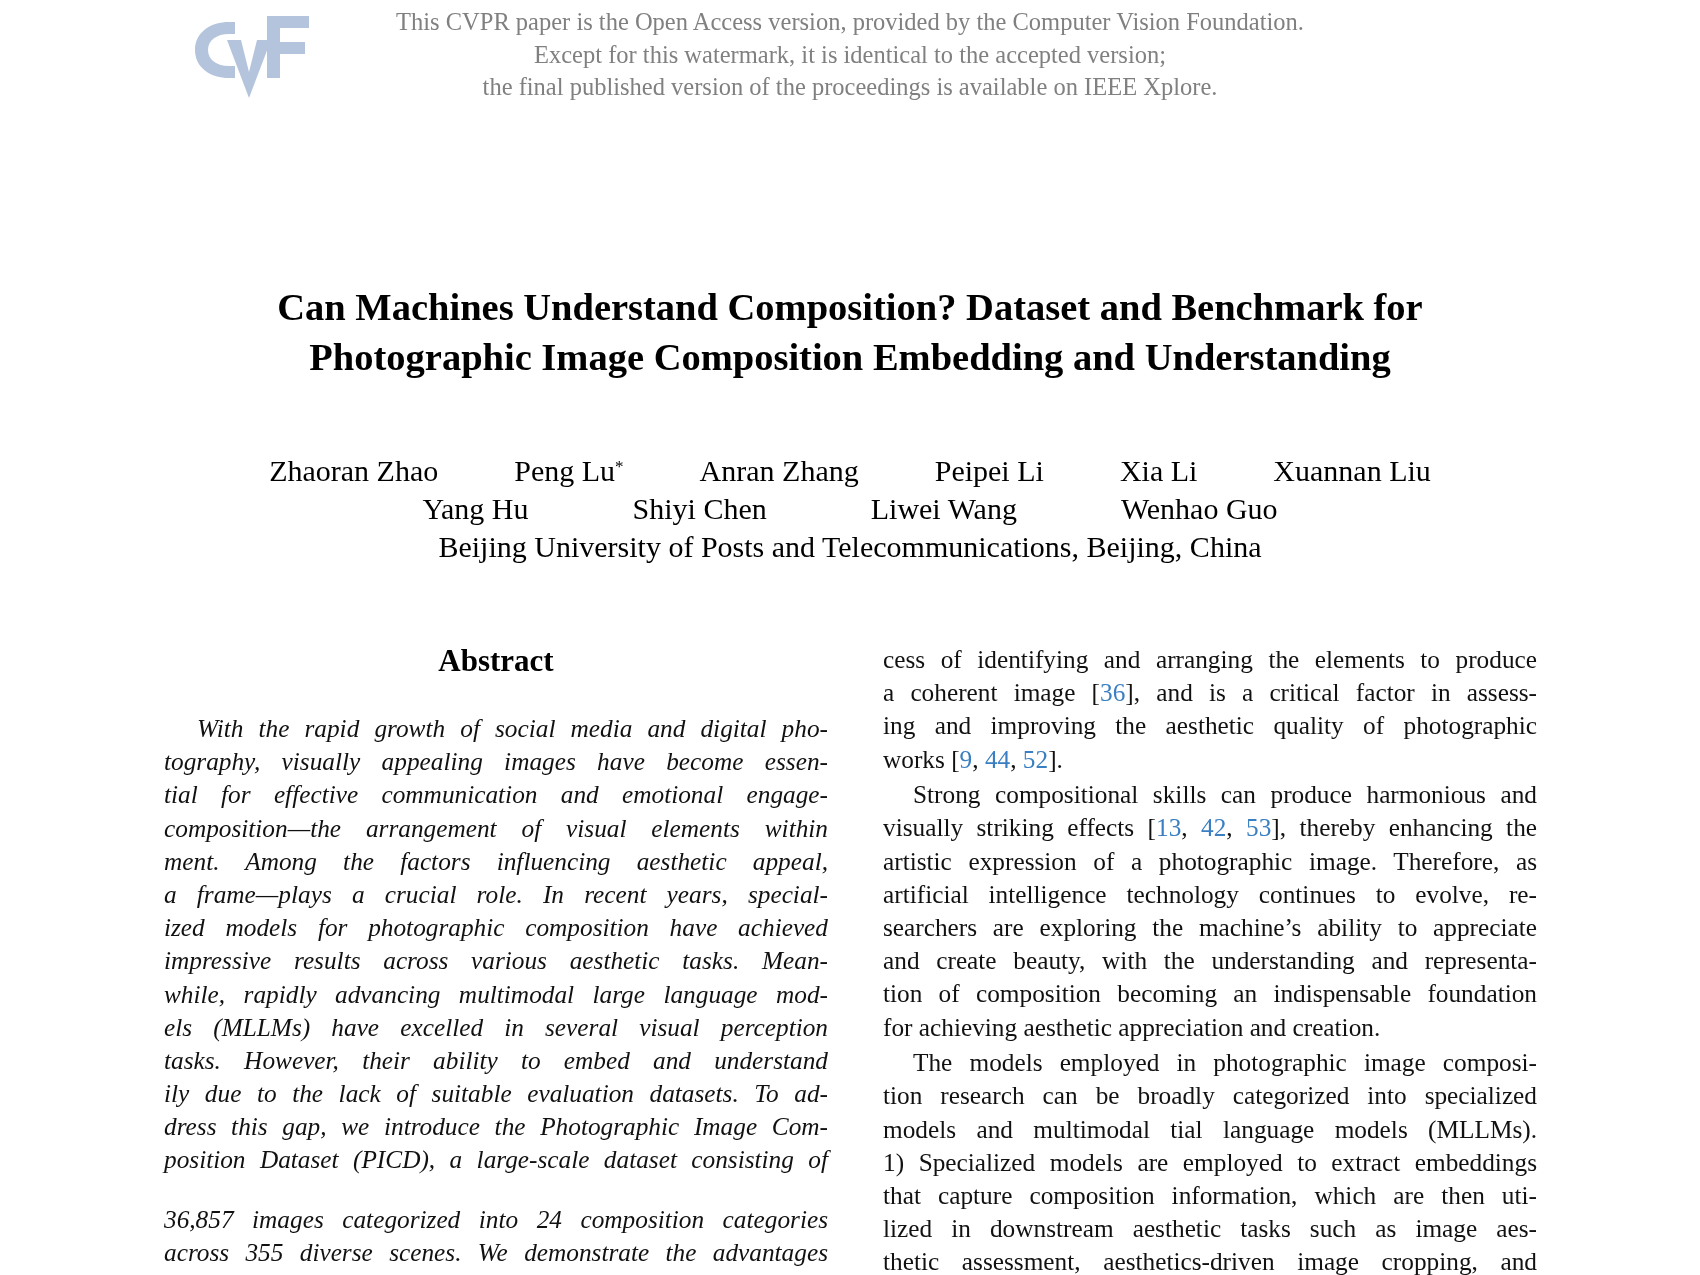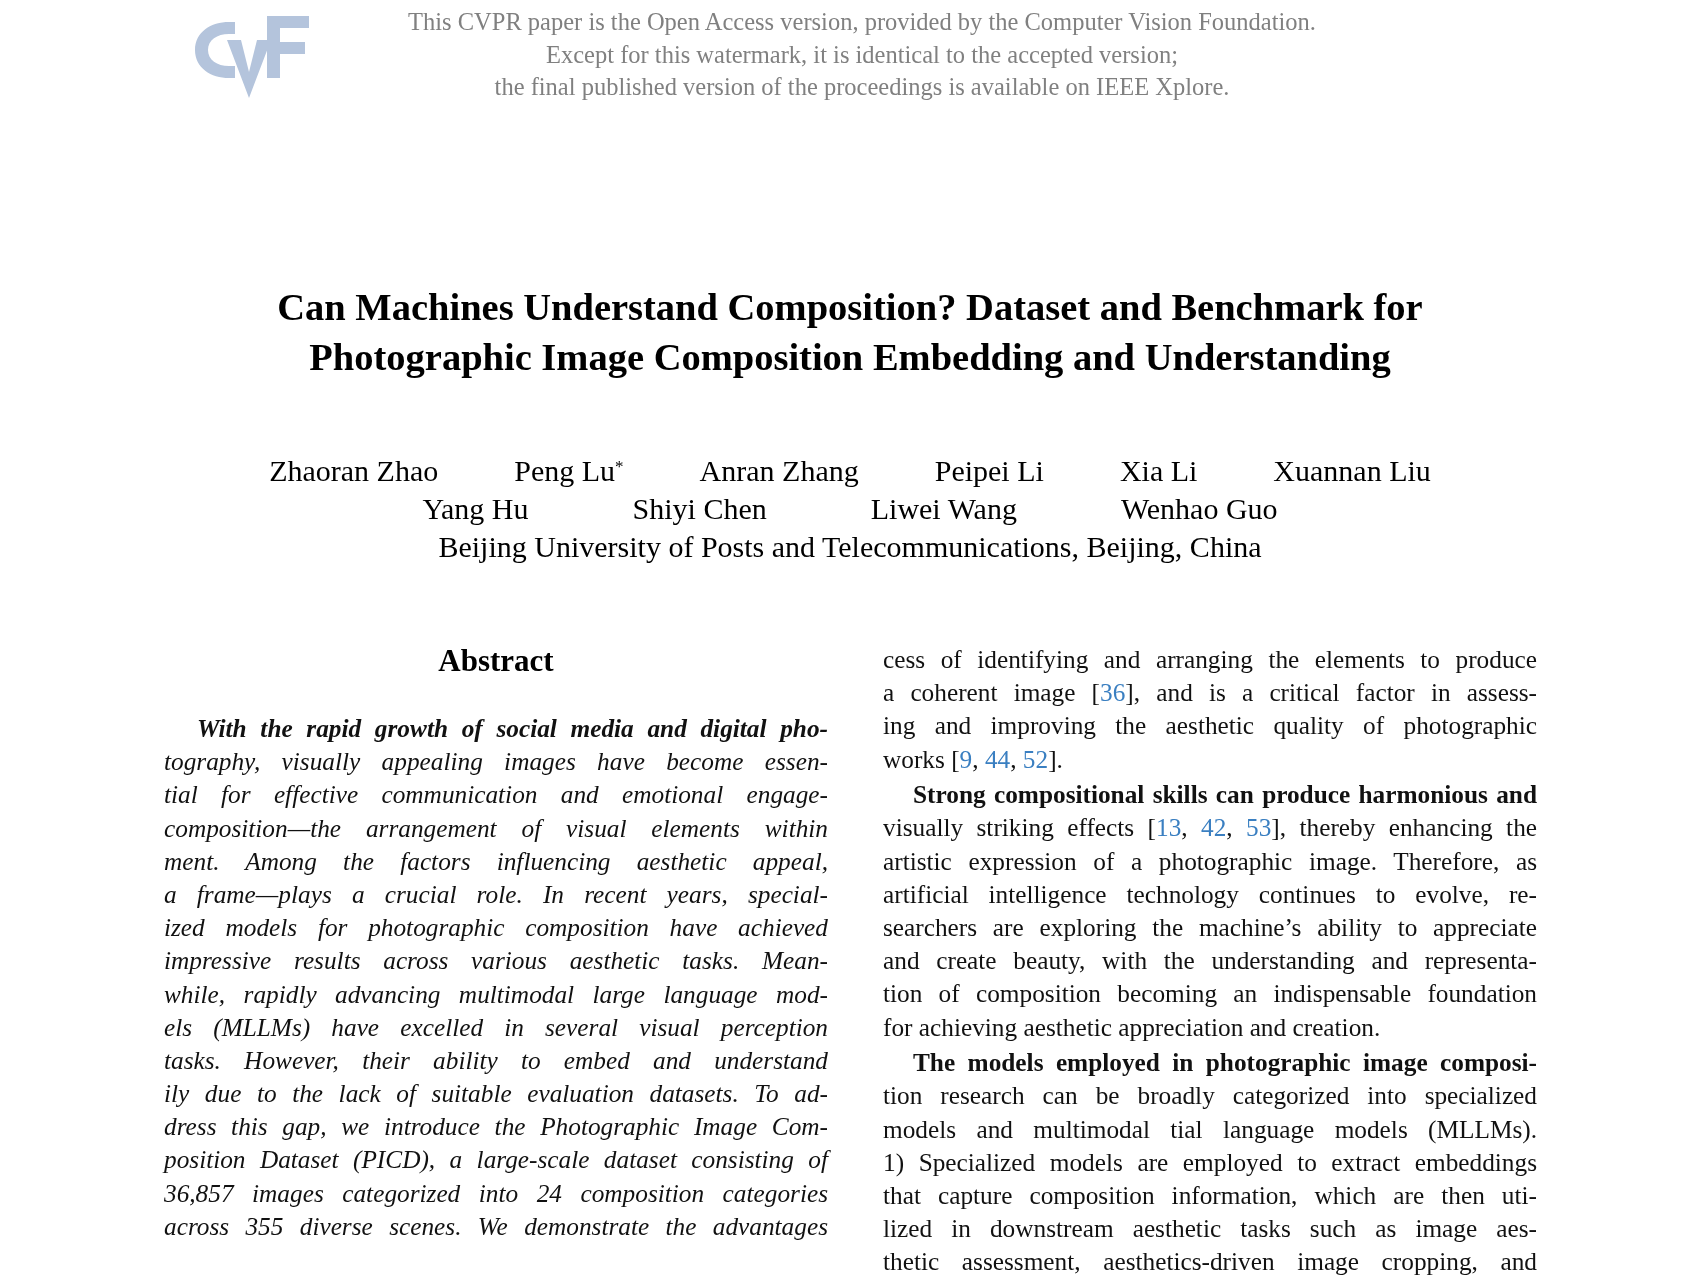--- a/index.html
+++ b/index.html
@@ -17,21 +17,21 @@
     }
     .cvf-logo {
       position: absolute;
       left: 189px;
       top: 14px;
       width: 122px;
       height: 84px;
     }
     .watermark {
       position: absolute;
-      left: 312px;
+      left: 300px;
       top: 6px;
       width: 1100px;
       text-align: center;
       color: #808080;
       font-size: 24.5px;
       line-height: 32.5px;
     }
     .watermark div { white-space: nowrap; }
 
     .title {
@@ -107,21 +107,20 @@
       text-align-last: justify;
       white-space: nowrap;
       height: 33.2px;
       overflow: visible;
     }
     .line.last {
       text-align-last: left;
     }
     .line.indent {
       padding-left: 30px;
-      font-weight: bold;
     }
     .abstract-body .line.indent { padding-left: 33px; }
     .para { margin: 0 0 2.5px 0; text-indent: 0; }
     .cite { color: #3a7fc1; }
   </style>
 </head>
 <body>
 
 <svg class="cvf-logo" viewBox="0 0 122 84" xmlns="http://www.w3.org/2000/svg">
   <g fill="#b4c4dc">
@@ -173,21 +172,21 @@
       <div class="line" style="text-indent: 0px;">ment.  Among the factors influencing aesthetic appeal,</div>
       <div class="line" style="text-indent: 0px;">a frame—plays a crucial role.  In recent years, special-</div>
       <div class="line" style="text-indent: 0px;">ized models for photographic composition have achieved</div>
       <div class="line" style="text-indent: 0px;">impressive results across various aesthetic tasks.  Mean-</div>
       <div class="line" style="text-indent: 0px;">while, rapidly advancing multimodal large language mod-</div>
       <div class="line" style="text-indent: 0px;">els (MLLMs) have excelled in several visual perception</div>
       <div class="line" style="text-indent: 0px;">tasks.  However, their ability to embed and understand</div>
       <div class="line" style="text-indent: 0px;">ily due to the lack of suitable evaluation datasets.  To ad-</div>
       <div class="line" style="text-indent: 0px;">dress this gap, we introduce the Photographic Image Com-</div>
       <div class="line" style="text-indent: 0px;">position Dataset (PICD), a large-scale dataset consisting of</div>
-      <div class="line" style="text-indent: 0px;">36,857 images categorized into 24 composition categories</div>
+      <div class="line" style="text-indent: 0px; margin-top: 26px;">36,857 images categorized into 24 composition categories</div>
       <div class="line" style="text-indent: 0px;">across 355 diverse scenes. We demonstrate the advantages</div>
     </div>
 </div>
 
 <div class="col col-right" id="intro-body">
     <div class="para">
       <div class="line"><span>cess of identifying and arranging the elements to produce</span></div>
       <div class="line"><span>a coherent image [</span><span class="cite" style="color: rgb(58, 127, 193); margin-top: 6px;">36</span><span>], and is a critical factor in assess-</span></div>
       <div class="line"><span>ing and improving the aesthetic quality of photographic</span></div>
       <div class="line last"><span>works [</span><span class="cite" style="color: rgb(58, 127, 193);">9</span><span>, </span><span class="cite" style="color: rgb(58, 127, 193);">44</span><span>, </span><span class="cite" style="color: rgb(58, 127, 193);">52</span><span>].</span></div>

